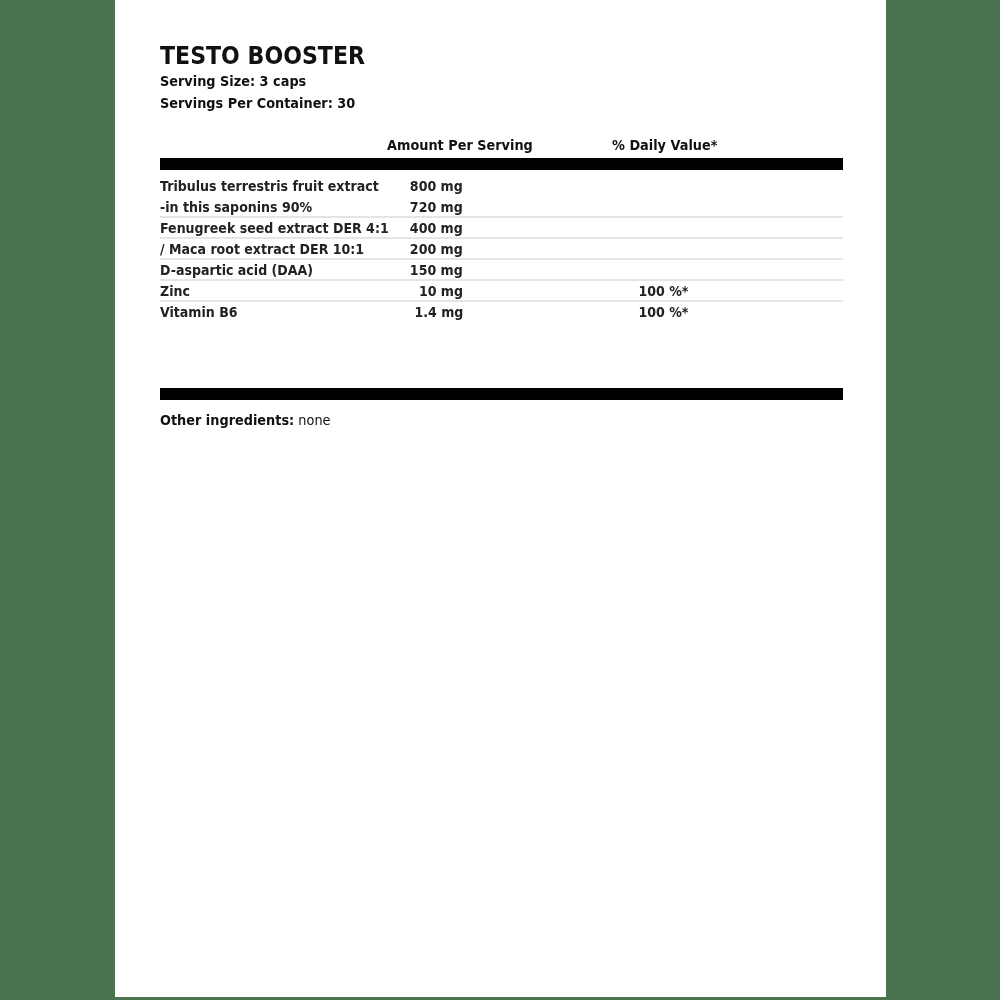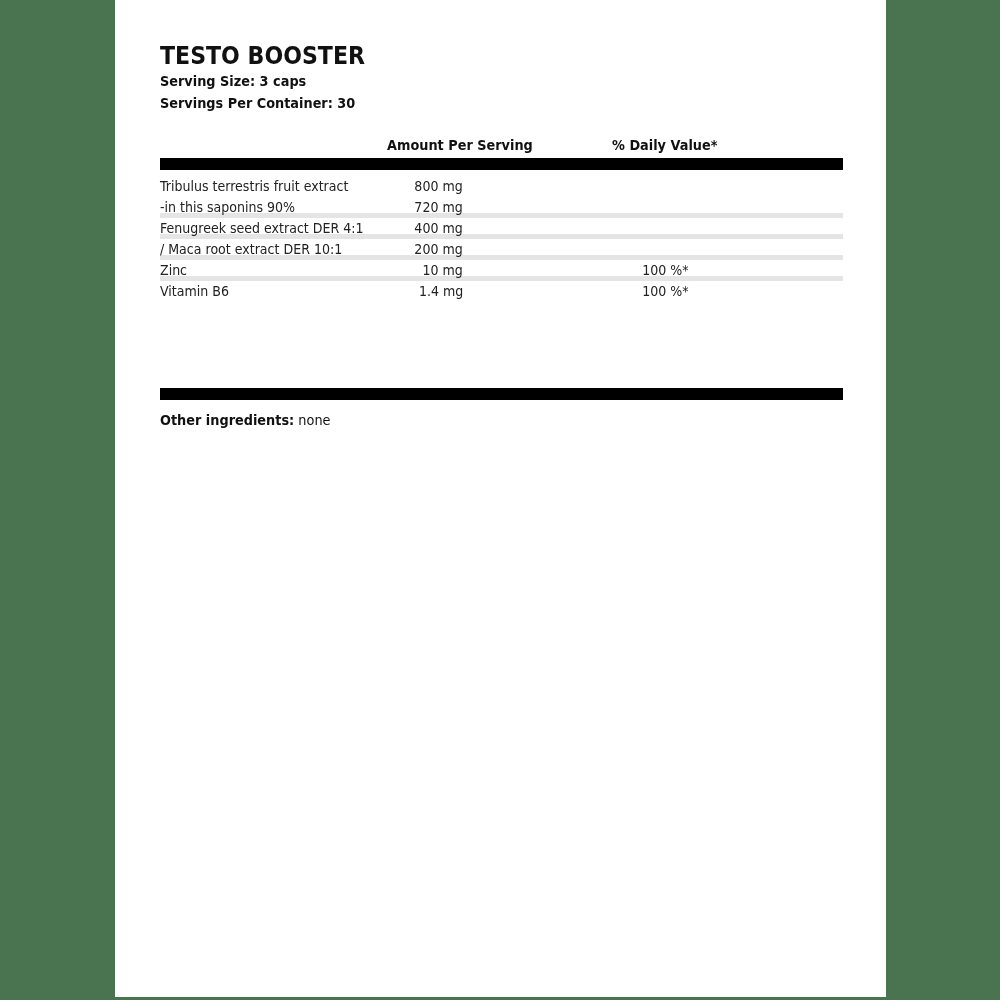--- a/index.html
+++ b/index.html
@@ -55,22 +55,23 @@
       position: absolute;
       left: 160px; top: 176px;
       width: 683px;
     }
     .row {
       position: relative;
       height: 21px;
       box-sizing: border-box;
       font-size: 14px;
       color: #222;
+      font-weight: bold;
     }
-    .row.sep { border-bottom: 5px solid #e5e5e5; }
+    .row.sep { border-bottom: 2px solid #e5e5e5; }
     .row .name {
       position: absolute; left: 0; top: 2px;
       white-space: nowrap;
       transform: scaleX(0.9);
       transform-origin: left top;
     }
     .row .amount {
       position: absolute; right: 380px; top: 2px;
       white-space: nowrap;
       text-align: right;
@@ -123,20 +124,25 @@
     <span class="name">Fenugreek seed extract DER 4:1</span>
     <span class="amount">400 mg</span>
     <span class="dvv"></span>
   </div>
   <div class="row sep">
     <span class="name">/ Maca root extract DER 10:1</span>
     <span class="amount">200 mg</span>
     <span class="dvv"></span>
   </div>
   <div class="row sep">
+    <span class="name">D-aspartic acid (DAA)</span>
+    <span class="amount">150 mg</span>
+    <span class="dvv"></span>
+  </div>
+  <div class="row sep">
     <span class="name">Zinc</span>
     <span class="amount">10 mg</span>
     <span class="dvv">100 %*</span>
   </div>
   <div class="row">
     <span class="name">Vitamin B6</span>
     <span class="amount">1.4 mg</span>
     <span class="dvv">100 %*</span>
   </div>
 </div>

